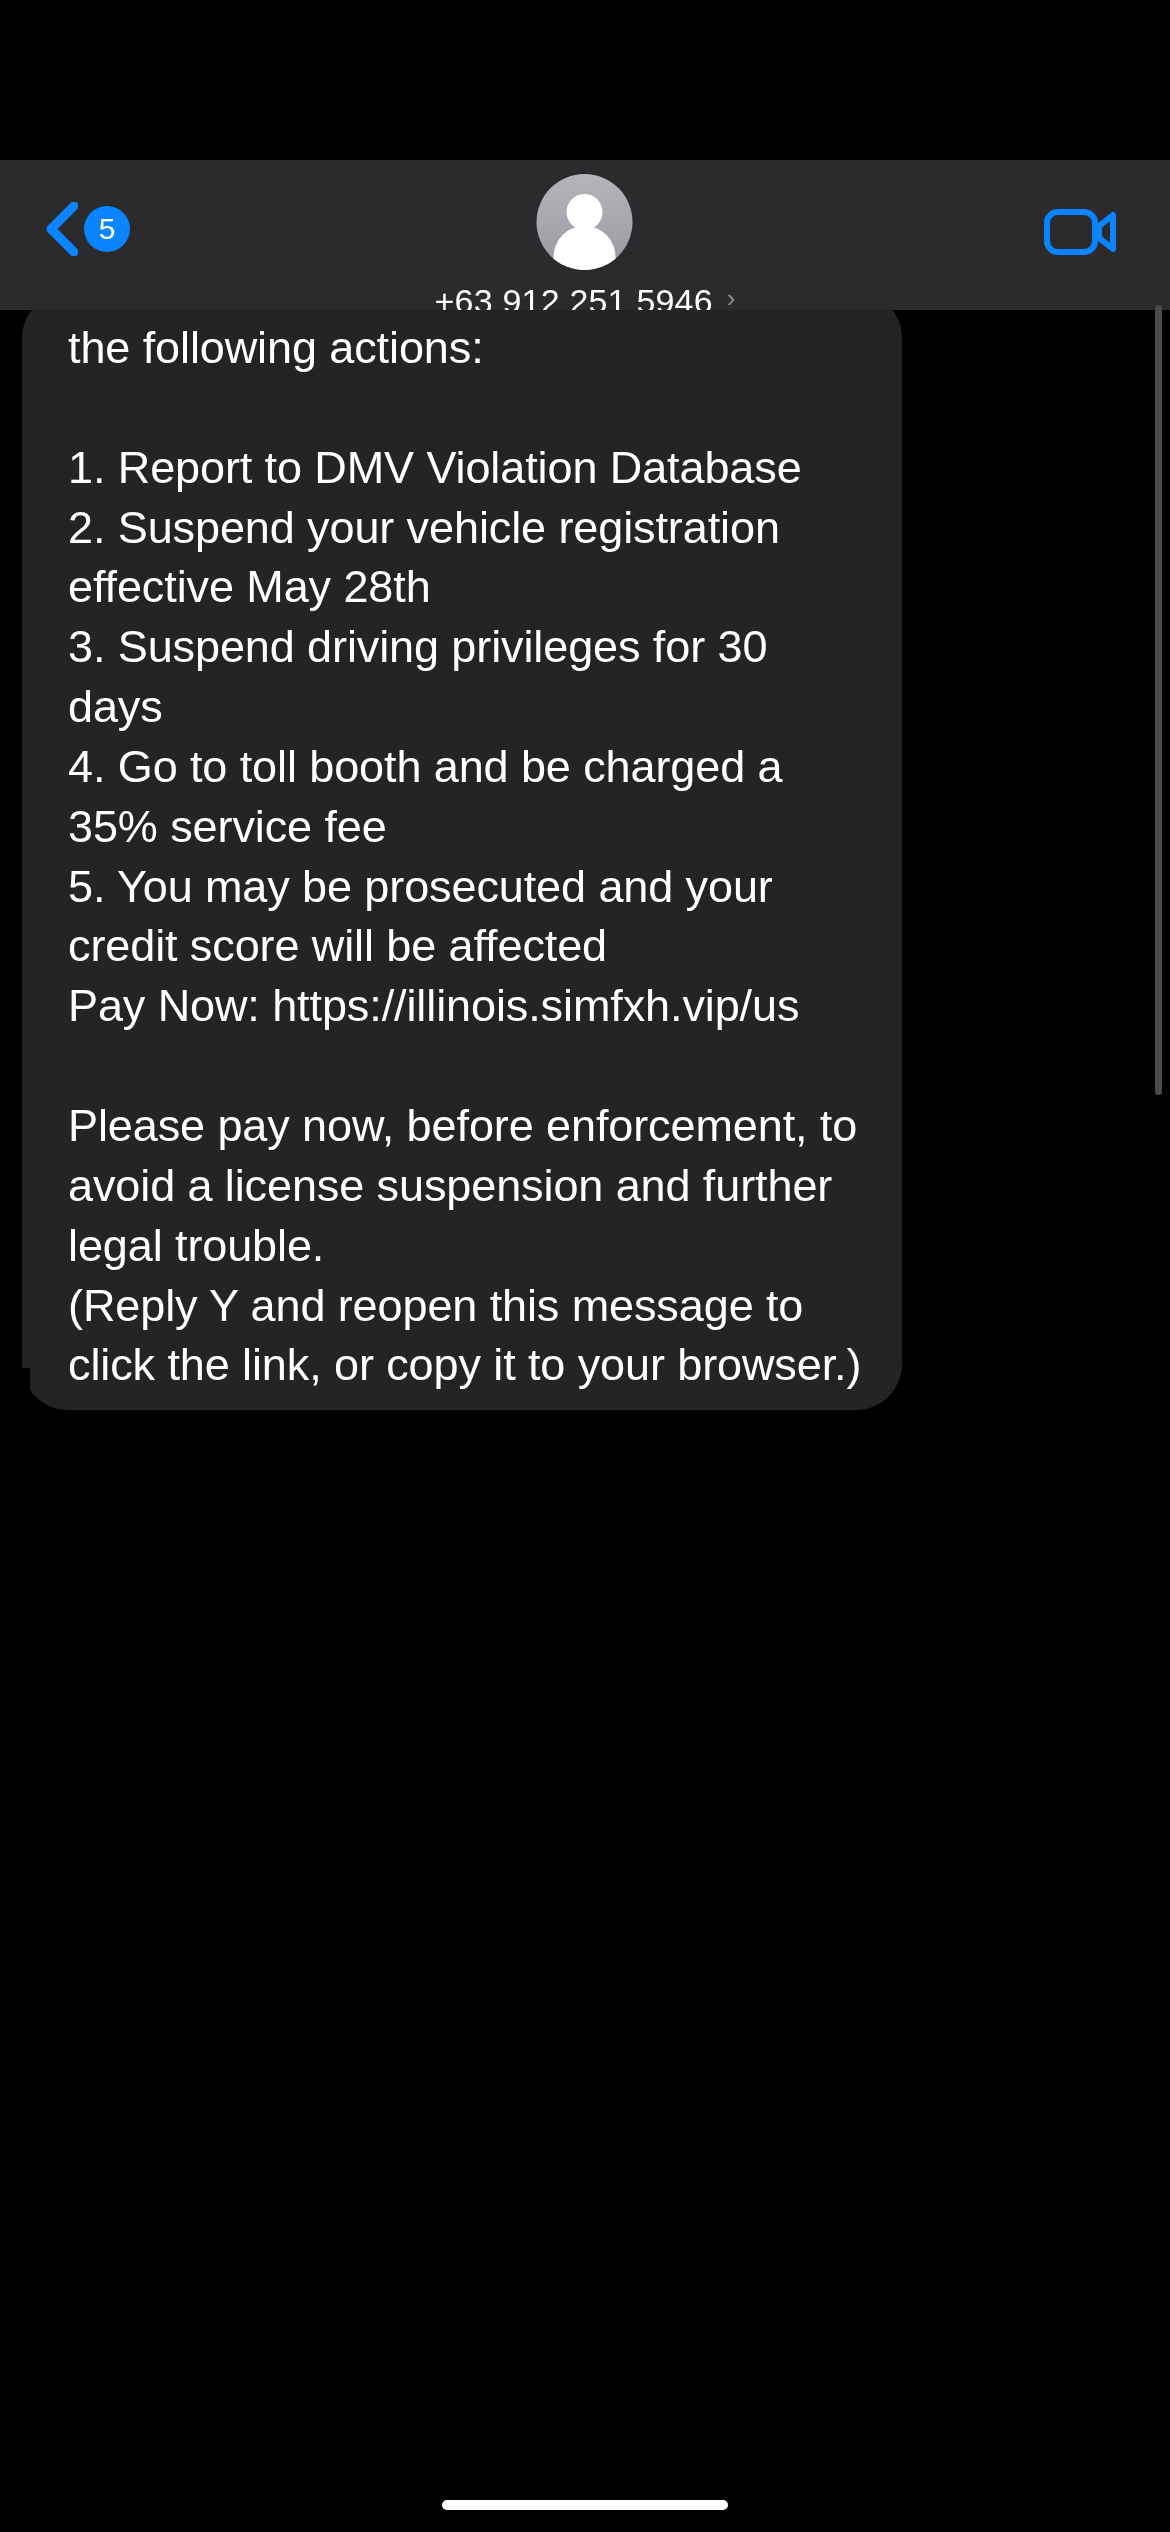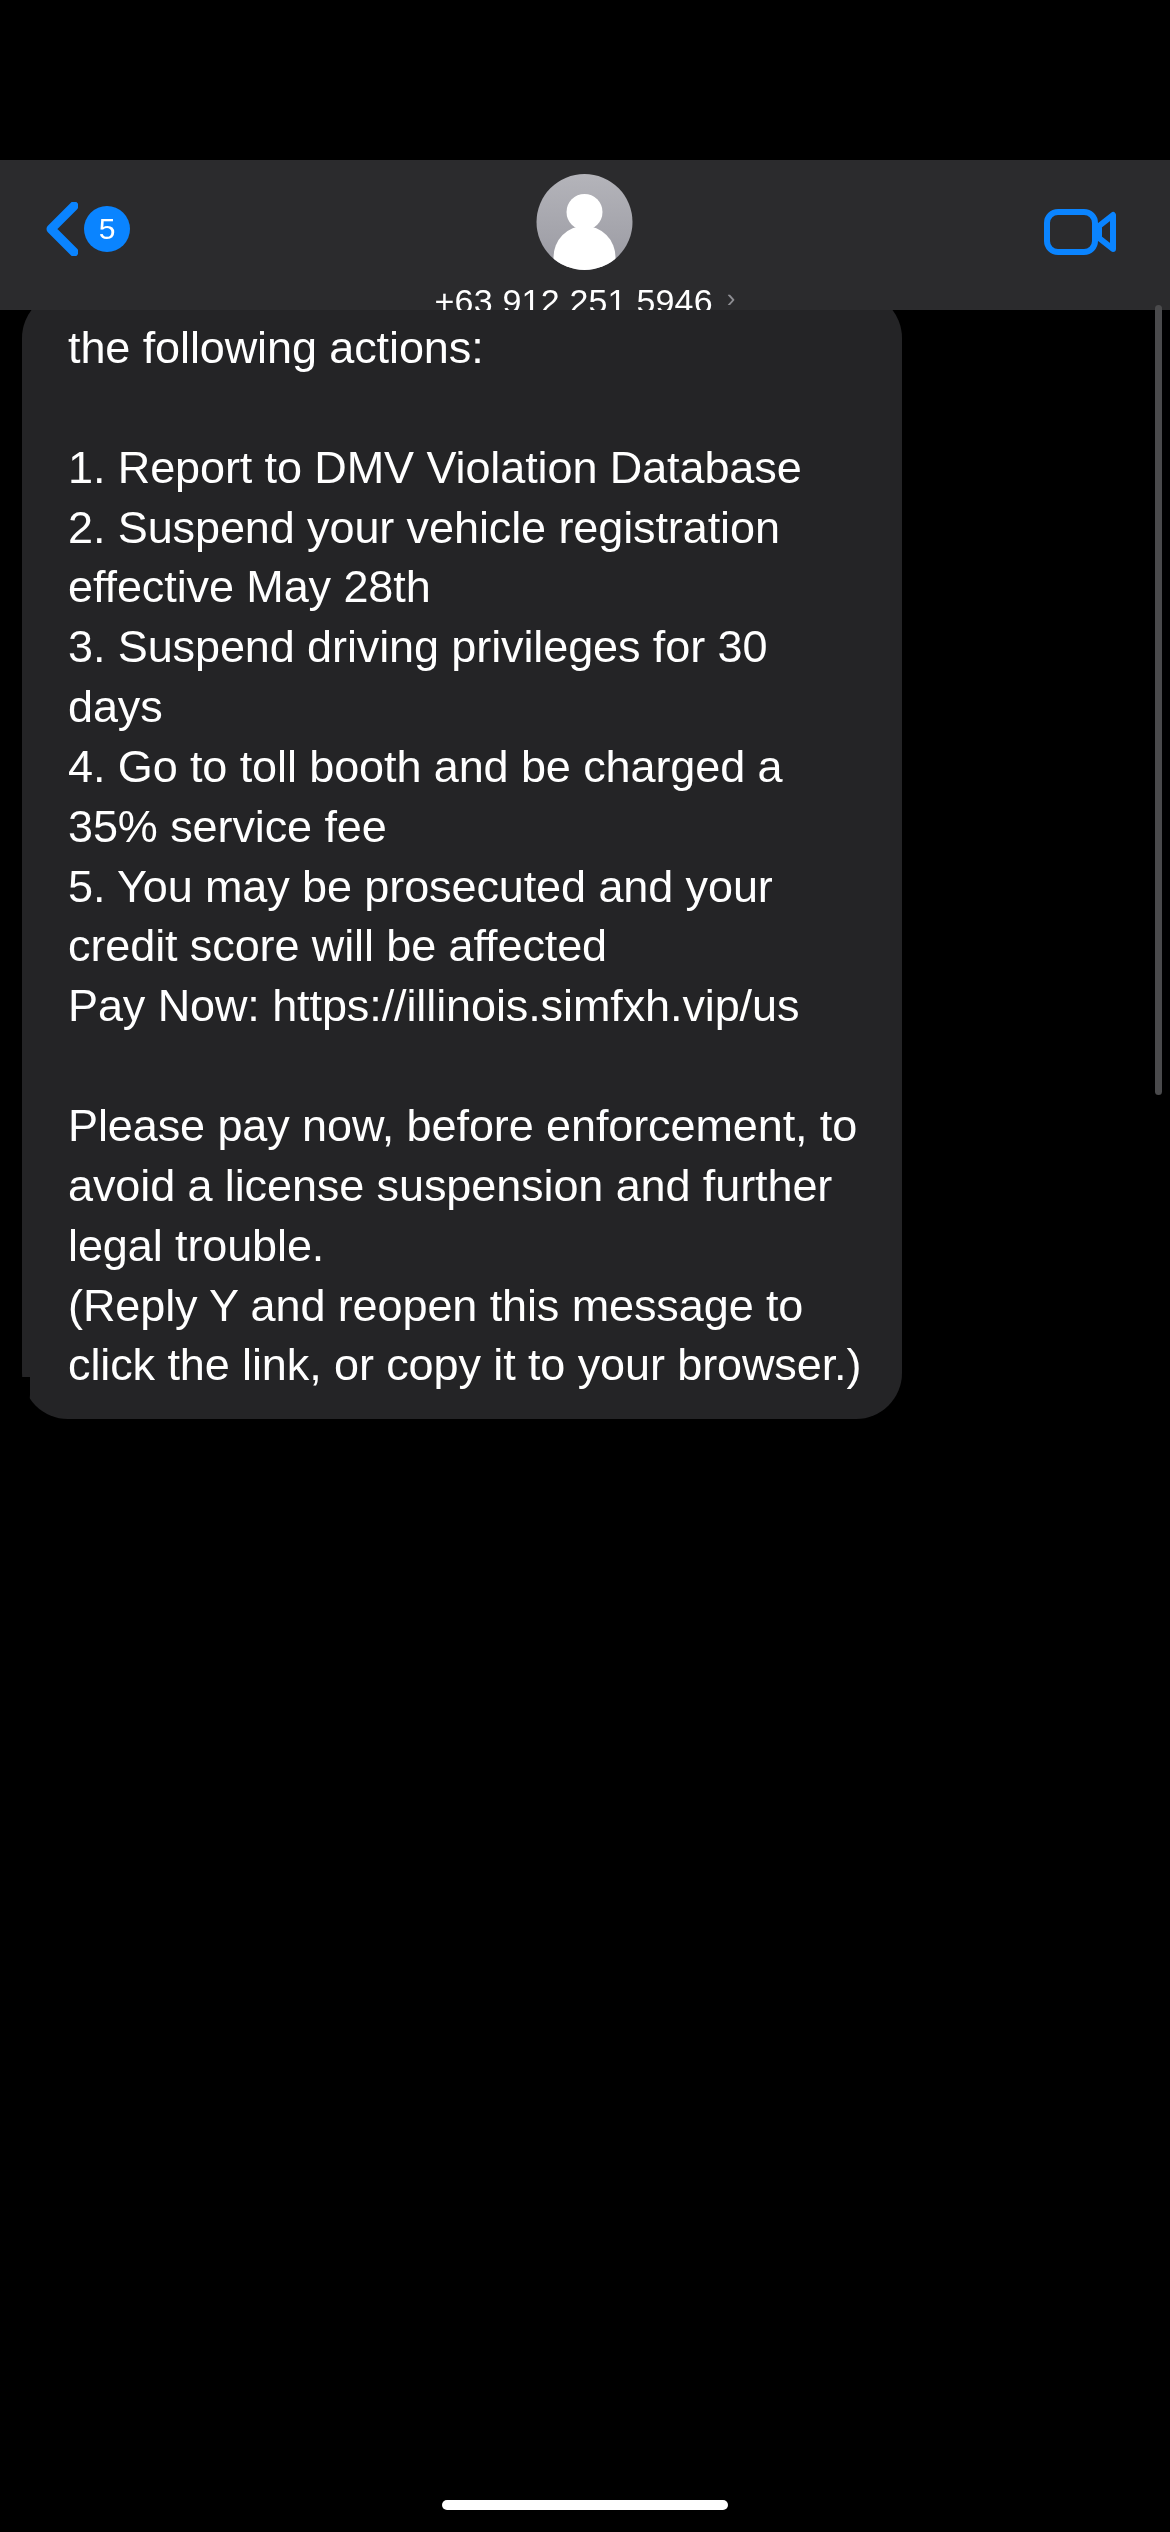--- a/index.html
+++ b/index.html
@@ -145,21 +145,21 @@
   .bubble-wrap {
     position: absolute;
     top: -18px;
     left: 22px;
     width: 880px;
   }
 
   .bubble {
     background: #242426;
     border-radius: 46px;
-    padding: 26px 40px 24px 46px;
+    padding: 26px 40px 15px 46px;
     color: #ffffff;
     font-size: 45px;
     line-height: 1.33;
     letter-spacing: -0.1px;
     position: relative;
     font-weight: 400;
     white-space: pre-wrap;
     word-wrap: break-word;
   }
   .bubble::after {

